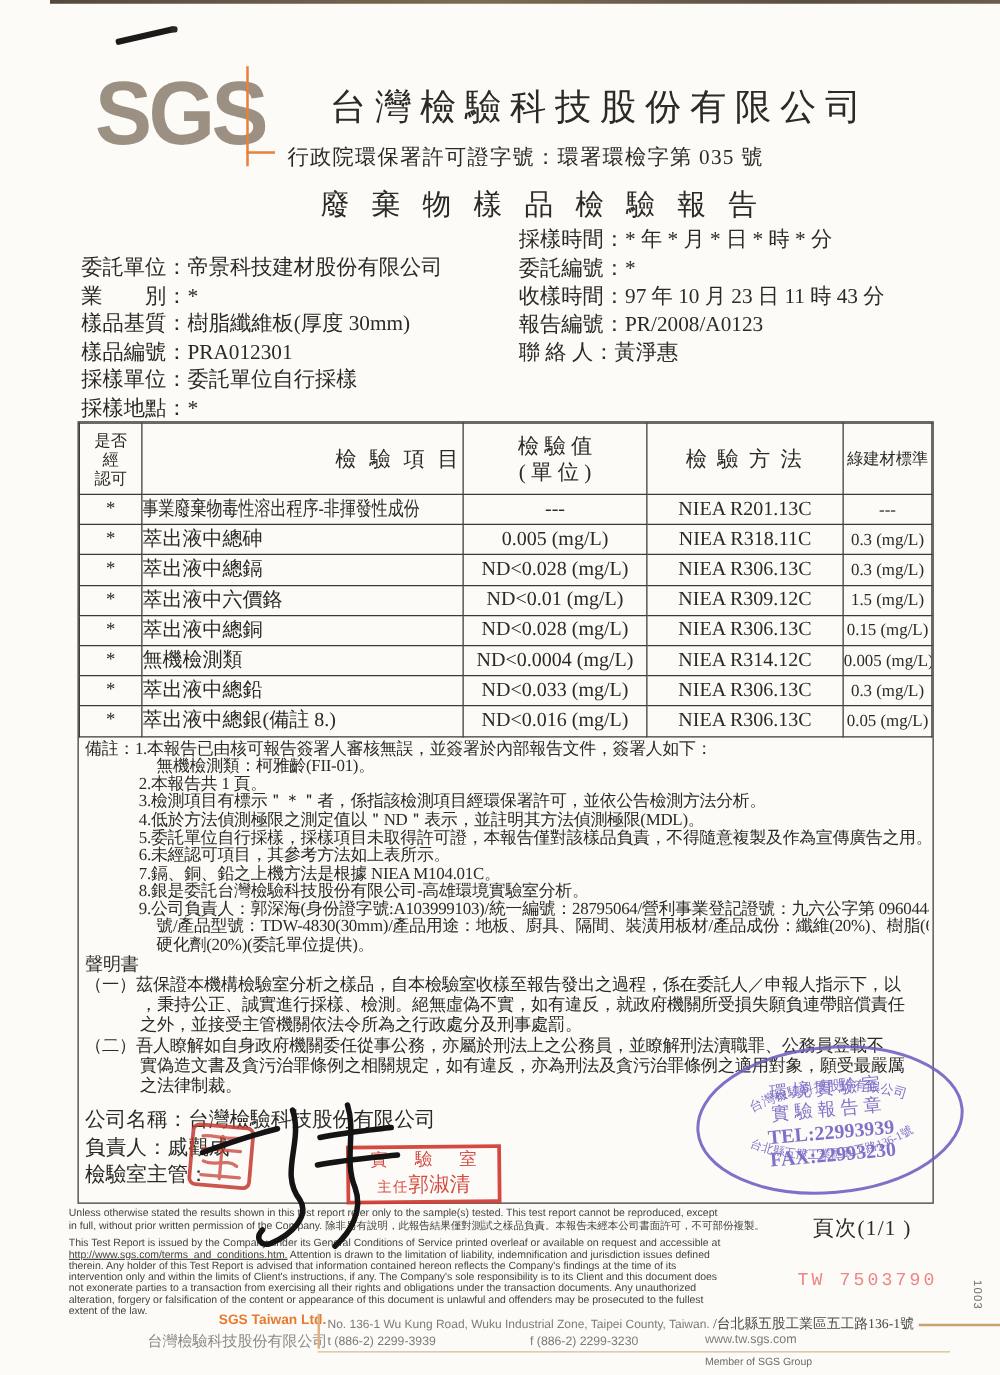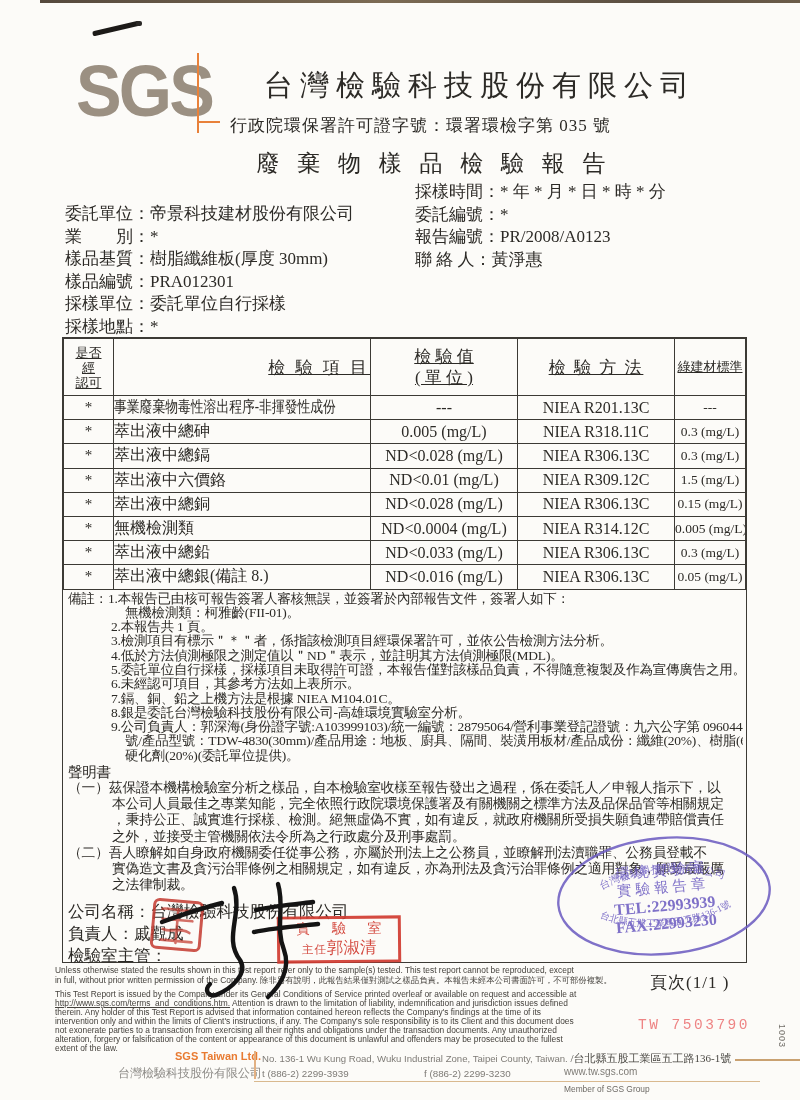--- a/index.html
+++ b/index.html
@@ -31,21 +31,21 @@
   
   .info-left{position:absolute;left:65px;top:203px;font-size:17px;line-height:22.5px;white-space:nowrap;}
   .info-right{position:absolute;left:415px;top:181px;font-size:17px;line-height:22.5px;white-space:nowrap;}
   .irow .ilabel{display:inline-block;}
   .irow .ival{display:inline-block;}
   
   .doc-box{position:absolute;left:62px;top:337px;width:685px;height:626px;
     border:1.6px solid #3c3a35;box-sizing:border-box;background:transparent;}
   table.results{border-collapse:collapse;table-layout:fixed;width:100%;margin:0;}
   table.results th,table.results td{border:1.4px solid #3c3a35;padding:0;overflow:hidden;}
-  table.results thead tr{height:57px;text-decoration:underline;}
+  table.results thead tr{height:57px;}
   table.results tbody tr{height:24.2px;}
   .th-app{width:49px;font-size:13px;line-height:15px;font-weight:normal;text-align:center;}
   .th-item{width:256px;font-size:17px;letter-spacing:3px;font-weight:normal;text-align:right;}
   .th-val{width:146px;font-size:17px;line-height:21px;font-weight:normal;text-align:center;}
   .th-method{width:156px;font-size:17px;letter-spacing:2px;font-weight:normal;text-align:center;}
   .th-std{font-size:13px;font-weight:normal;text-align:center;white-space:nowrap;}
   .c-app{text-align:center;font-size:15px;}
   .c-item{font-size:16px;padding-left:4px;white-space:nowrap;margin-left:28px;}
   .c-item .cond{display:inline-block;white-space:nowrap;}
   tbody tr:first-child .c-item .cond{transform:scaleX(.8);transform-origin:0 50%;}
@@ -132,20 +132,21 @@
     <div class="irow"><span class="ilabel">業　　別：</span><span class="ival">*</span></div>
     <div class="irow"><span class="ilabel">樣品基質：</span><span class="ival">樹脂纖維板(厚度 30mm)</span></div>
     <div class="irow"><span class="ilabel">樣品編號：</span><span class="ival">PRA012301</span></div>
     <div class="irow"><span class="ilabel">採樣單位：</span><span class="ival">委託單位自行採樣</span></div>
     <div class="irow"><span class="ilabel">採樣地點：</span><span class="ival">*</span></div>
   </div>
 
   <div class="info-right">
     <div class="irow"><span class="ilabel">採樣時間：</span><span class="ival">* 年 * 月 * 日 * 時 * 分</span></div>
     <div class="irow"><span class="ilabel">委託編號：</span><span class="ival">*</span></div>
+    <div class="irow"><span class="ilabel">收樣時間：</span><span class="ival">97 年 10 月 23 日 11 時 43 分</span></div>
     <div class="irow"><span class="ilabel">報告編號：</span><span class="ival">PR/2008/A0123</span></div>
     <div class="irow"><span class="ilabel">聯 絡 人：</span><span class="ival">黃淨惠</span></div>
   </div>
 
   <div class="doc-box">
     <table class="results">
       <thead>
         <tr>
           <th class="th-app">
             <div>是否</div>
@@ -232,21 +233,20 @@
       <div class="nline nl1">7.鎘、銅、鉛之上機方法是根據 NIEA M104.01C。</div>
       <div class="nline nl1">8.銀是委託台灣檢驗科技股份有限公司-高雄環境實驗室分析。</div>
       <div class="nline nl1">9.公司負責人：郭深海(身份證字號:A103999103)/統一編號：28795064/營利事業登記證號：九六公字第 09604444</div>
       <div class="nline nl2">號/產品型號：TDW-4830(30mm)/產品用途：地板、廚具、隔間、裝潢用板材/產品成份：纖維(20%)、樹脂(60%)、</div>
       <div class="nline nl2">硬化劑(20%)(委託單位提供)。</div>
     </div>
 
     <div class="decl">
       <div class="decl-h">聲明書</div>
       <div class="dline dl0">（一）茲保證本機構檢驗室分析之樣品，自本檢驗室收樣至報告發出之過程，係在委託人／申報人指示下，以</div>
-      <div class="dline dl1">本公司人員最佳之專業知能，完全依照行政院環境保護署及有關機關之標準方法及品保品管等相關規定</div>
       <div class="dline dl1">，秉持公正、誠實進行採樣、檢測。絕無虛偽不實，如有違反，就政府機關所受損失願負連帶賠償責任</div>
       <div class="dline dl1">之外，並接受主管機關依法令所為之行政處分及刑事處罰。</div>
       <div class="dline dl0">（二）吾人瞭解如自身政府機關委任從事公務，亦屬於刑法上之公務員，並瞭解刑法瀆職罪、公務員登載不</div>
       <div class="dline dl1">實偽造文書及貪污治罪條例之相關規定，如有違反，亦為刑法及貪污治罪條例之適用對象，願受最嚴厲</div>
       <div class="dline dl1">之法律制裁。</div>
     </div>
 
     <div class="sig">
       <div><span>公司名稱：</span><span>台灣檢驗科技股份有限公司</span></div>
       <div><span>負責人：</span><span>戚觀成</span></div>

